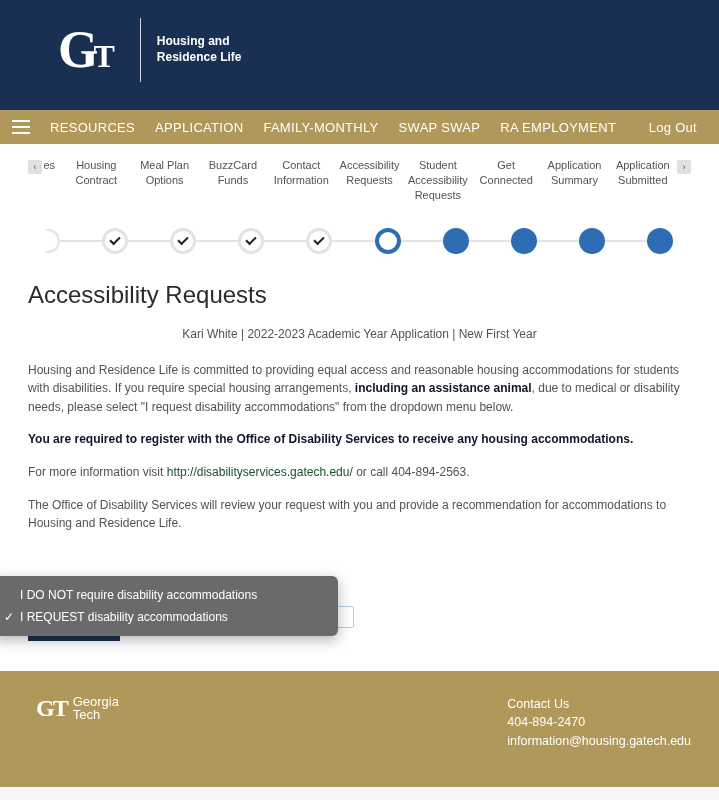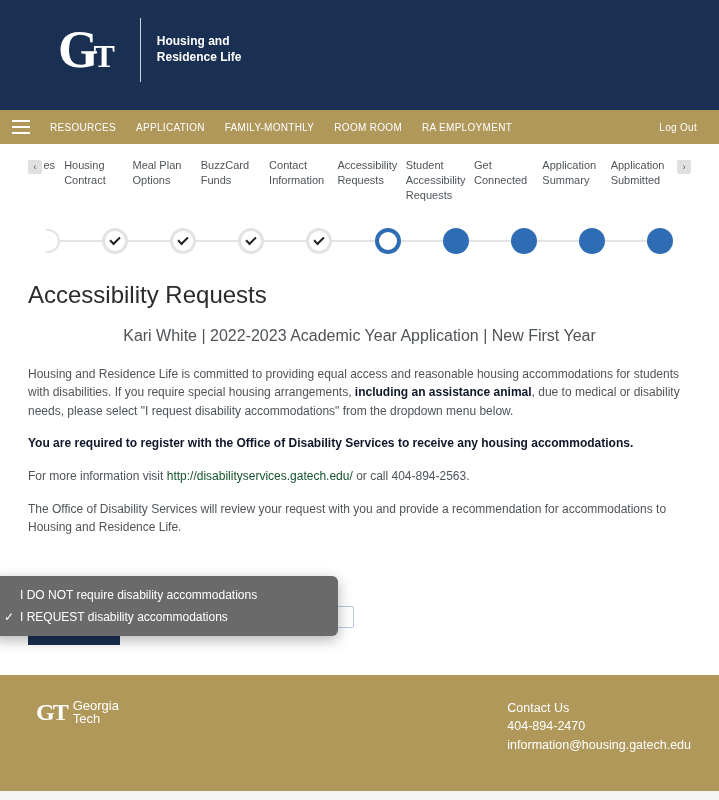--- a/index.html
+++ b/index.html
@@ -43,21 +43,21 @@
     background: #b0985b;
     display: flex;
     align-items: center;
     padding: 0 12px;
     height: 34px;
   }
   .hamburger { width: 18px; height: 14px; display: flex; flex-direction: column; justify-content: space-between; margin-right: 10px; cursor: pointer; }
   .hamburger span { height: 2px; background: #fff; }
   .nav-link {
     color: #fff;
-    font-size: 10px;
+    font-size: 13px;
     padding: 0 10px;
     letter-spacing: .3px;
     cursor: pointer;
   }
   .nav-right { margin-left: auto; }
   .page {
     background: #fff;
     padding: 14px 28px 30px 28px;
     position: relative;
   }
@@ -79,20 +79,21 @@
   .scroll-left { left: 0; }
   .scroll-right { right: 0; }
   .steps {
     display: flex;
     justify-content: space-between;
     gap: 4px;
     margin: 0 16px 20px 0;
   }
   .step {
     flex: 1;
+    text-align: center;
     font-size: 11px;
     color: #4f5459;
     line-height: 1.35;
     cursor: pointer;
   }
   .step.first { flex: 0.5; text-align: center; }
   .progress-row {
     position: relative;
     height: 36px;
     margin: 0 8px 22px 8px;
@@ -133,21 +134,21 @@
   .node.done { border: 3px solid #e3e3e3; }
   .node.done .check { width: 10px; height: 6px; border-left: 2px solid #222; border-bottom: 2px solid #222; transform: rotate(-45deg) translate(1px,-1px); }
   .node.current { border: 4px solid #2e6db4; }
   .node.future { background: #2e6db4; }
   h1.title {
     font-size: 24px;
     font-weight: 400;
     color: #2b2b2b;
     margin: 6px 0 18px 0;
   }
-  .subhead { text-align: center; color: #4f5459; font-size: 16px; margin-bottom: 20px; }
+  .subhead { text-align: center; color: #4f5459; font-size: 12px; margin-bottom: 20px; }
   .body-text { font-size: 12px; color: #4f5459; line-height: 1.55; margin-bottom: 14px; }
   .body-text b, .body-text .strong { font-weight: 700; color: #0f172a; }
   .body-text a { color: #14532d; text-decoration: none; }
   .dropdown-popup {
     position: absolute;
     left: -8px;
     width: 346px;
     top: 432px;
     background: #6a6a6a;
     color: #fff;
@@ -210,21 +211,21 @@
 
 <div class="navbar">
   <div class="hamburger">
       <span></span>
       <span></span>
       <span></span>
     </div>
   <div class="nav-link">RESOURCES</div>
   <div class="nav-link">APPLICATION</div>
   <div class="nav-link">FAMILY-MONTHLY</div>
-  <div class="nav-link">ROOM ROOM</div>
+  <div class="nav-link">SWAP SWAP</div>
   <div class="nav-link">RA EMPLOYMENT</div>
   <div class="nav-link nav-right">Log Out</div>
 </div>
 
 <div class="page">
 
   <div class="steps-scroll">
     <div class="scroll-btn scroll-left">‹</div>
     <div class="scroll-btn scroll-right">›</div>
     <div class="steps">

